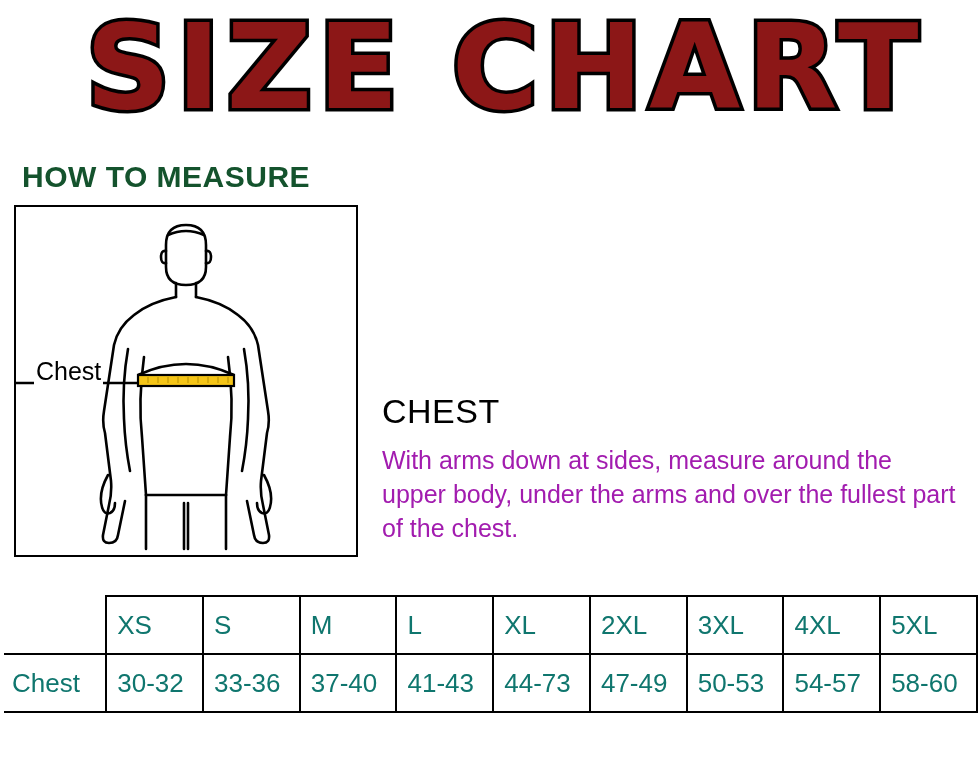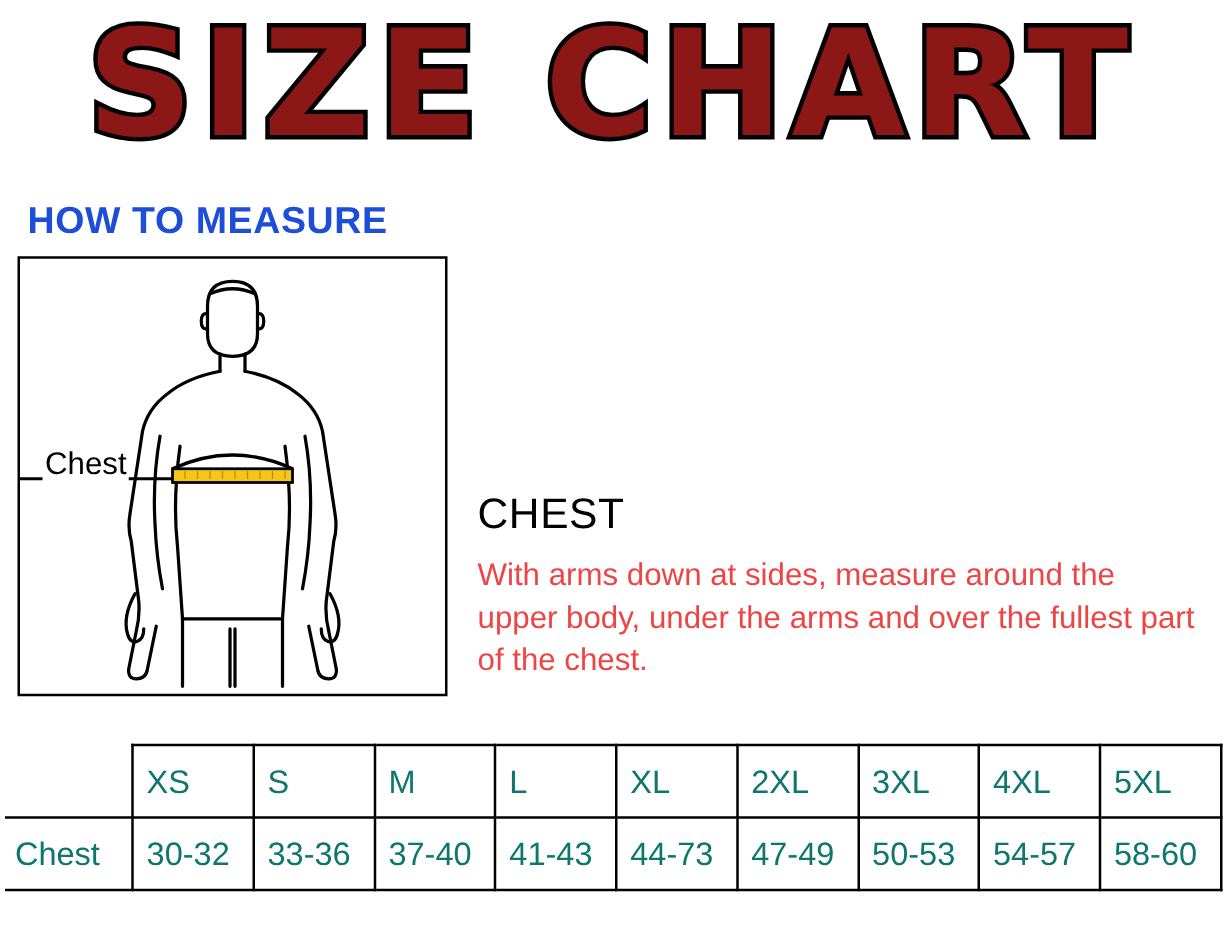--- a/index.html
+++ b/index.html
@@ -15,33 +15,34 @@
     overflow: hidden;
   }
 
   
   .title-wrap {
     position: absolute;
     left: 0;
     top: 0;
     width: 816px;
     height: 150px;
+    padding-left: 16px;
   }
   .title-svg { display: block; }
 
   
   .how-to {
     position: absolute;
     left: 22px;
     top: 160px;
     font-family: "Liberation Sans", sans-serif;
     font-weight: bold;
     font-size: 30px;
     letter-spacing: 0.5px;
-    color: #1d4ed8;
+    color: #14532d;
   }
 
   
   .figure-box {
     position: absolute;
     left: 14px;
     top: 205px;
     width: 344px;
     height: 352px;
     border: 2px solid #000;
@@ -73,21 +74,21 @@
     font-family: "Liberation Sans", sans-serif;
     font-size: 34px;
     color: #000;
     letter-spacing: 0.5px;
     margin-bottom: 12px;
   }
   .desc-body {
     font-family: "Liberation Sans", sans-serif;
     font-size: 25px;
     line-height: 34px;
-    color: #ef4444;
+    color: #a21caf;
   }
 
   
   .size-table {
     position: absolute;
     left: 4px;
     top: 595px;
     border-collapse: collapse;
     font-family: "Liberation Sans", sans-serif;
     font-size: 26px;

